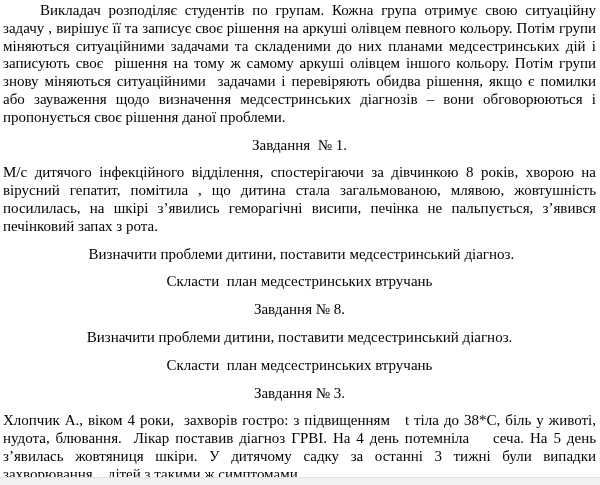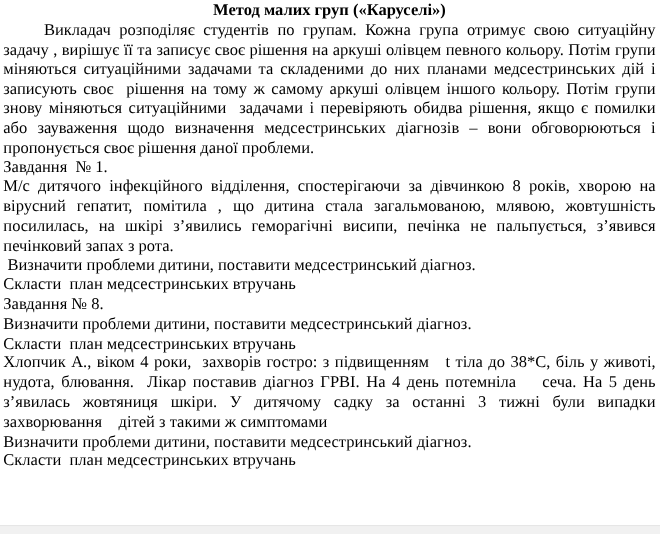--- a/index.html
+++ b/index.html
@@ -26,49 +26,49 @@
   }
   .para {
     margin: 0;
     text-align: justify;
     white-space: pre-wrap;
   }
   .para.first-indent {
     text-indent: 37px;
   }
   .line {
-    margin: 0;
-    text-align: left;
+    margin: 10px;
+    text-align: center;
     white-space: pre-wrap;
   }
   .hscrollbar {
     position: fixed;
     left: 0;
     right: 0;
     bottom: 0;
     height: 7px;
     background: #f1f1f1;
     border-top: 1px solid #e2e2e2;
   }
 </style>
 </head>
 <body>
 
 <div class="page">
-  <div class="doc-title">Метод малих груп («Каруселі»)</div>
 
   <p class="para first-indent">Викладач розподіляє студентів по групам. Кожна група отримує свою ситуаційну задачу , вирішує її та записує своє рішення на аркуші олівцем певного кольору. Потім групи міняються ситуаційними задачами та складеними до них планами медсестринських дій і  записують своє  рішення на тому ж самому аркуші олівцем іншого кольору. Потім групи знову міняються ситуаційними  задачами і перевіряють обидва рішення, якщо є помилки або зауваження щодо визначення медсестринських діагнозів – вони обговорюються і пропонується своє рішення даної проблеми.</p>
 
   <div class="line">Завдання  № 1.</div>
   <p class="para">М/с дитячого інфекційного відділення, спостерігаючи за дівчинкою 8 років, хворою на вірусний гепатит, помітила , що дитина стала загальмованою, млявою, жовтушність посилилась, на шкірі з’явились геморагічні висипи, печінка не пальпується, з’явився печінковий запах з рота.</p>
   <div class="line"> Визначити проблеми дитини, поставити медсестринський діагноз.</div>
   <div class="line">Скласти  план медсестринських втручань</div>
 
   <div class="line">Завдання № 8.</div>
   <div class="line">Визначити проблеми дитини, поставити медсестринський діагноз.</div>
   <div class="line">Скласти  план медсестринських втручань</div>
 
+  <div class="line">Завдання № 3.</div>
   <p class="para">Хлопчик А., віком 4 роки,  захворів гостро: з підвищенням   t тіла до 38*С, біль у животі, нудота, блювання.  Лікар поставив діагноз ГРВІ. На 4 день потемніла    сеча. На 5 день з’явилась жовтяниця шкіри. У дитячому садку за останні 3 тижні були випадки захворювання    дітей з такими ж симптомами</p>
   <div class="line">Визначити проблеми дитини, поставити медсестринський діагноз.</div>
   <div class="line">Скласти  план медсестринських втручань</div>
 </div>
 
 <div class="hscrollbar"></div>
 
 </body></html>

